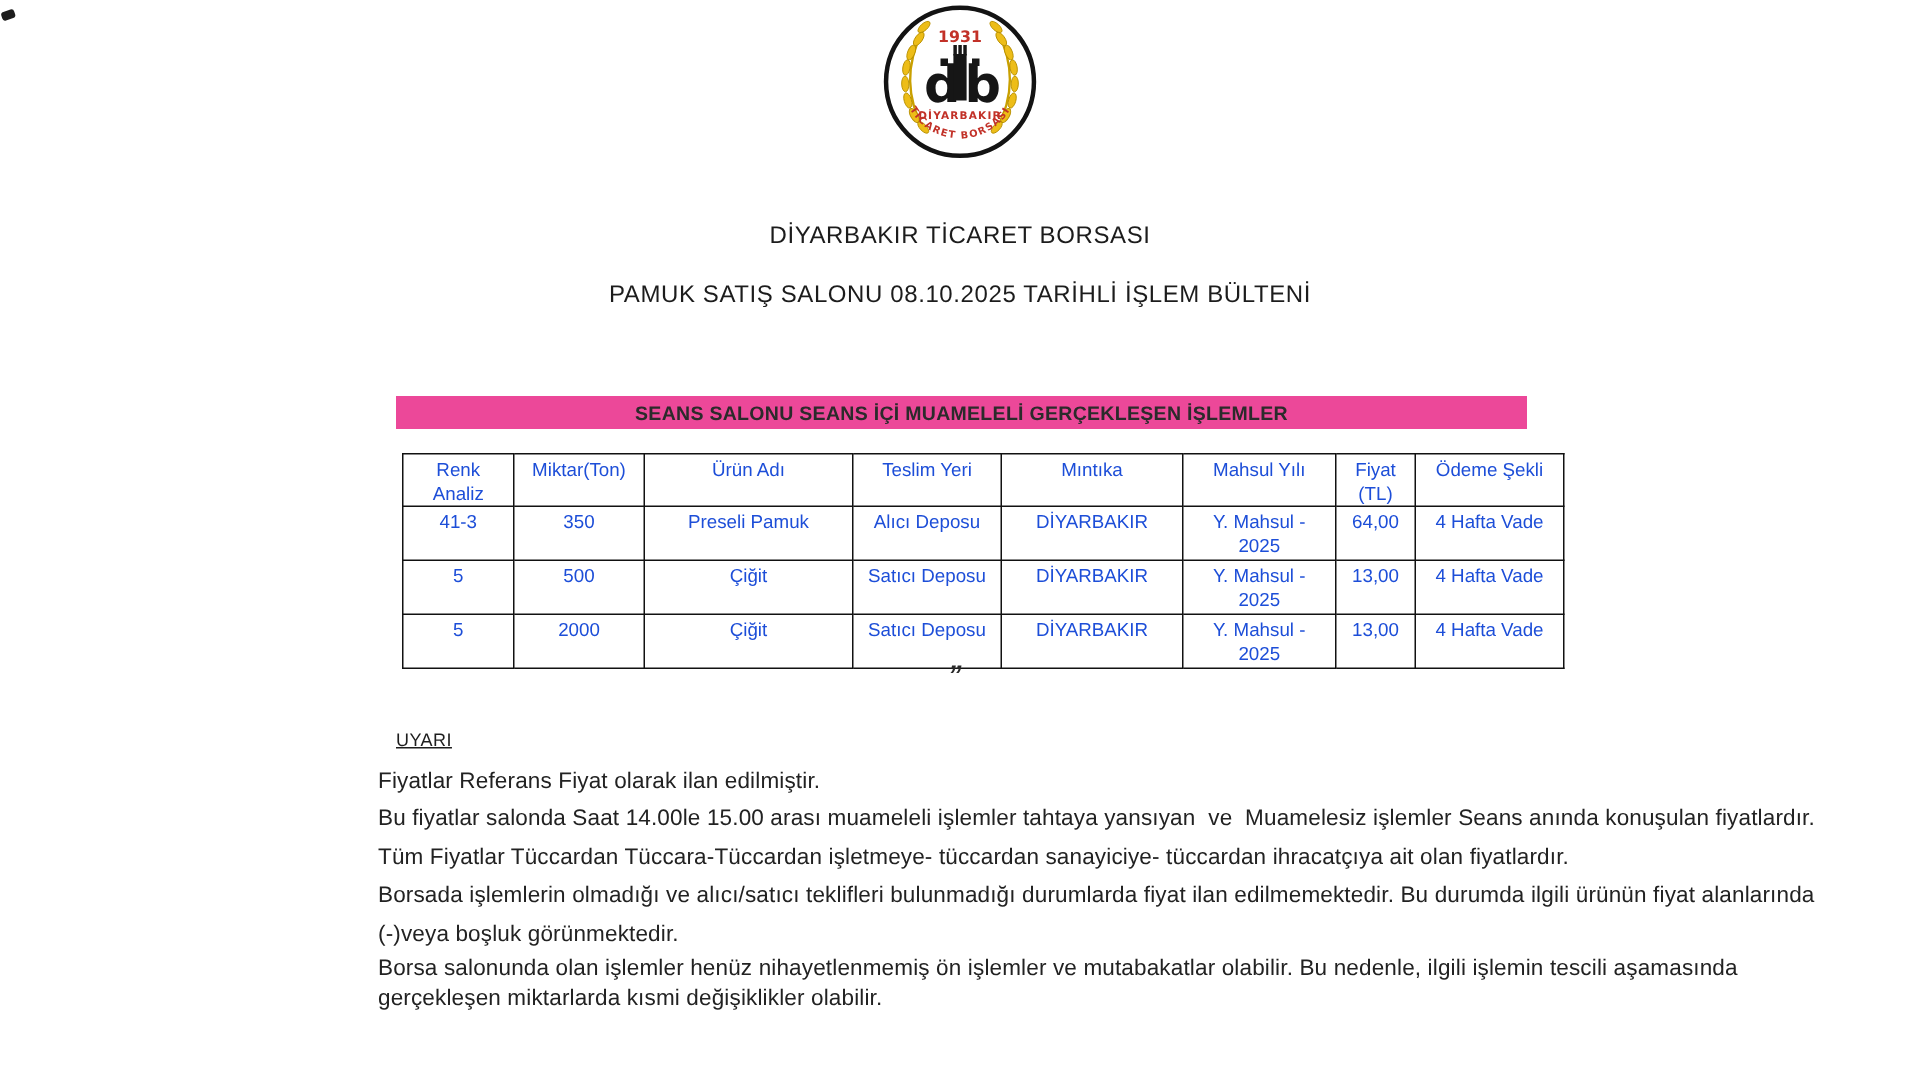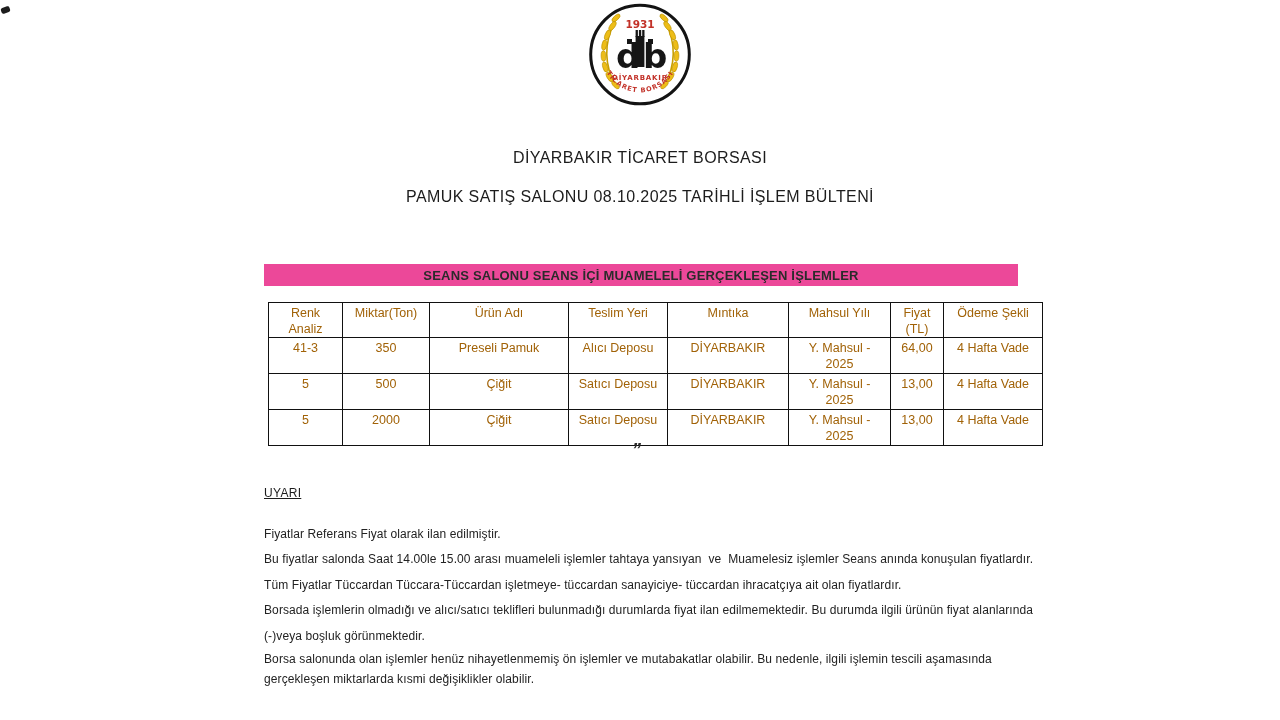--- a/index.html
+++ b/index.html
@@ -31,21 +31,21 @@
   .banner {
     position:absolute; left:264px; top:264px; width:754px; height:22px;
     background:#ec4899; display:flex; align-items:center; justify-content:center;
     font-size:13px; font-weight:700; color:#2b2b2b; letter-spacing:0.2px; white-space:pre;
   }
 
   
   table.deals {
     position:absolute; left:268px; top:302px;
     border-collapse:collapse; table-layout:fixed;
-    font-size:12.5px; color:#a16207;
+    font-size:12.5px; color:#1d4ed8;
   }
   .deals th, .deals td {
     border:1.6px solid #111111;
     vertical-align:top; text-align:center;
     padding:2px 4px 0 4px; font-weight:400;
     line-height:16px; white-space:pre-line;
     overflow:hidden;
   }
   .deals thead tr { height:35px; }
   .deals tbody tr { height:36px; }
@@ -55,22 +55,22 @@
     position:absolute; left:632px; top:440px;
     font-size:18px; font-style:italic; font-weight:700; color:#2a2a2a;
   }
 
   
   #notice-heading {
     position:absolute; left:264px; top:486px; font-size:12px;
     color:#1d1d1d; text-decoration:underline; letter-spacing:0.3px;
   }
   .notice-line {
-    position:absolute; left:264px; font-size:12px; color:#222222;
-    white-space:pre; letter-spacing:0.1px;margin-top:15px;
+    position:absolute; left:252px; font-size:15px; color:#222222;
+    white-space:pre; letter-spacing:0.1px;
   }
   #nl1 { top:512px; } #nl2 { top:537px; } #nl3 { top:563px; }
   #nl4 { top:588px; } #nl5 { top:614px; } #nl6 { top:637px; }
   #nl7 { top:657px; }
 
   svg text { font-family:"DejaVu Sans", sans-serif; }
 </style>
 </head>
 <body>
 

